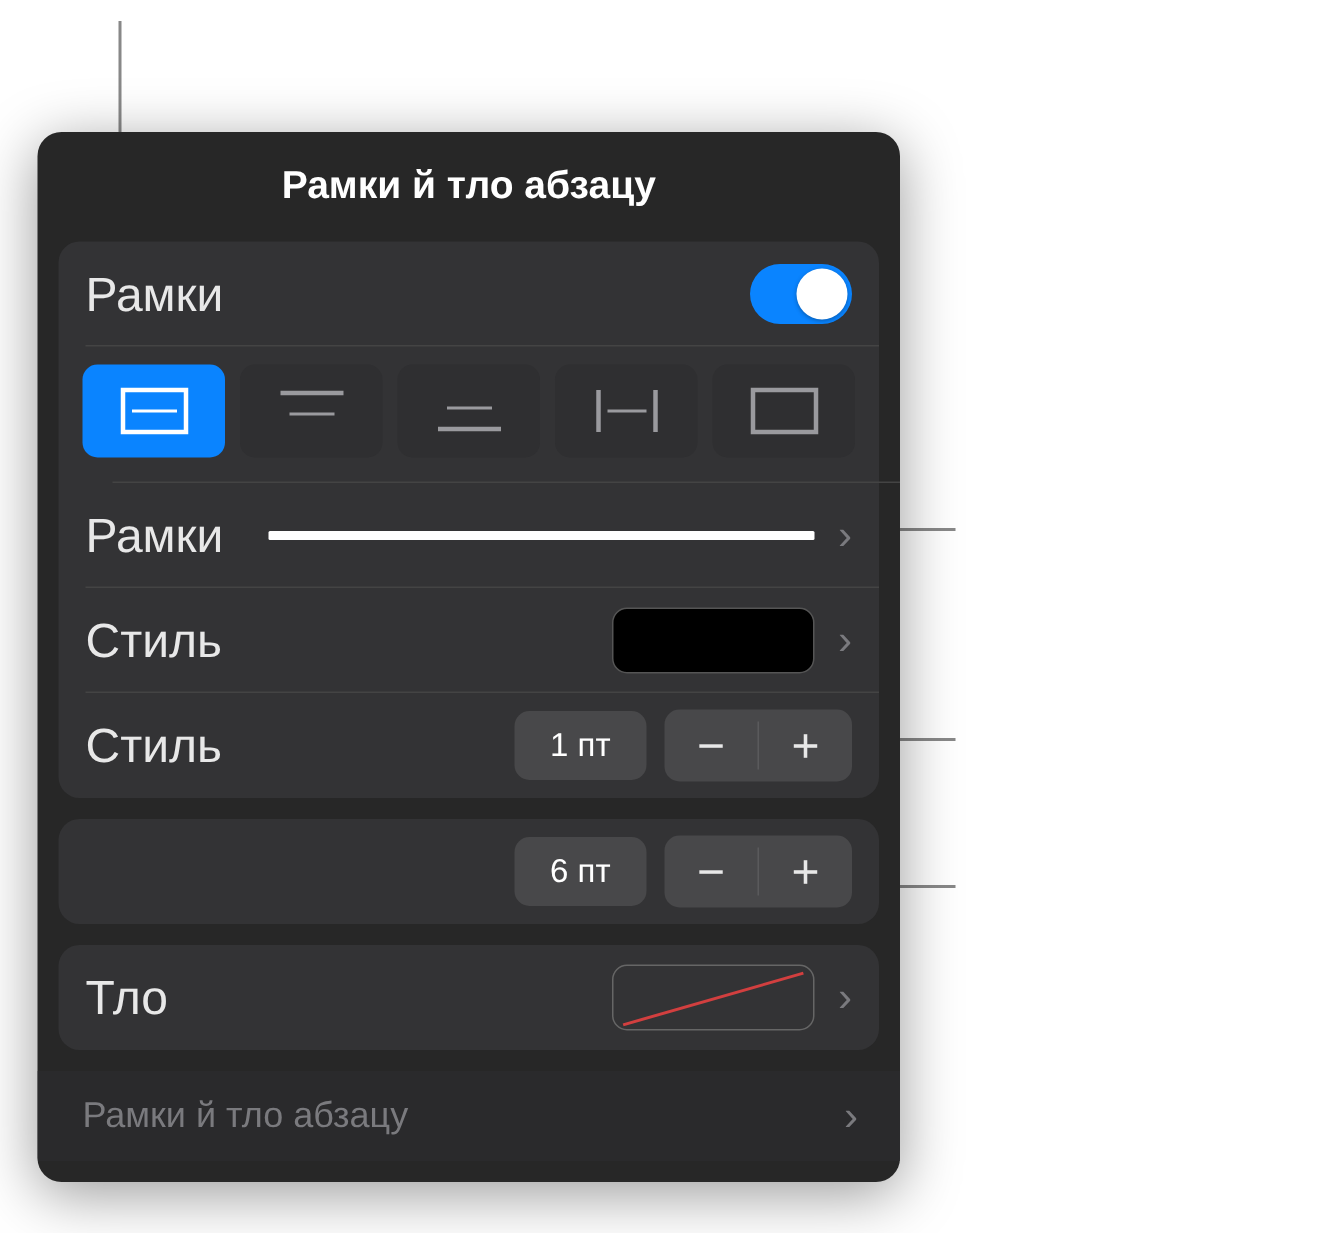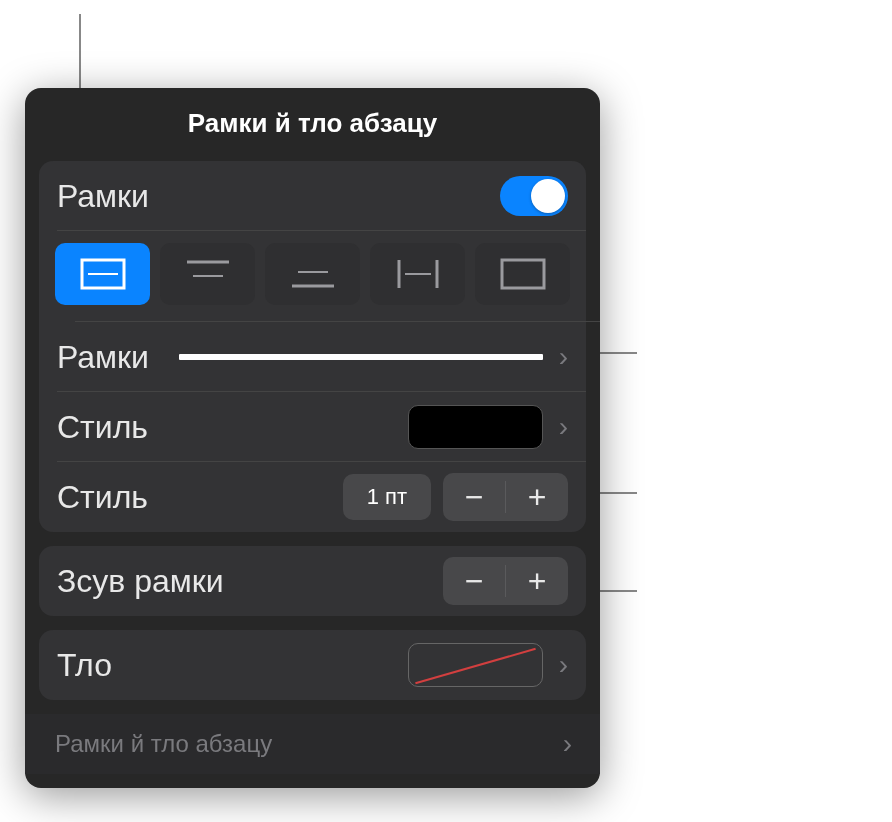--- a/index.html
+++ b/index.html
@@ -262,22 +262,22 @@
           <div class="stepper-btn">−</div>
           <div class="stepper-div"></div>
           <div class="stepper-btn">+</div>
         </div>
       </div>
     </div>
   </div>
 
   <div class="section-card">
     <div class="row">
-      <span class="row-label">Зсув рамки</span>
       <div class="stepper-cluster">
+        <div class="value-pill">6 пт</div>
         <div class="stepper">
           <div class="stepper-btn">−</div>
           <div class="stepper-div"></div>
           <div class="stepper-btn">+</div>
         </div>
       </div>
     </div>
   </div>
 
   <div class="section-card">

